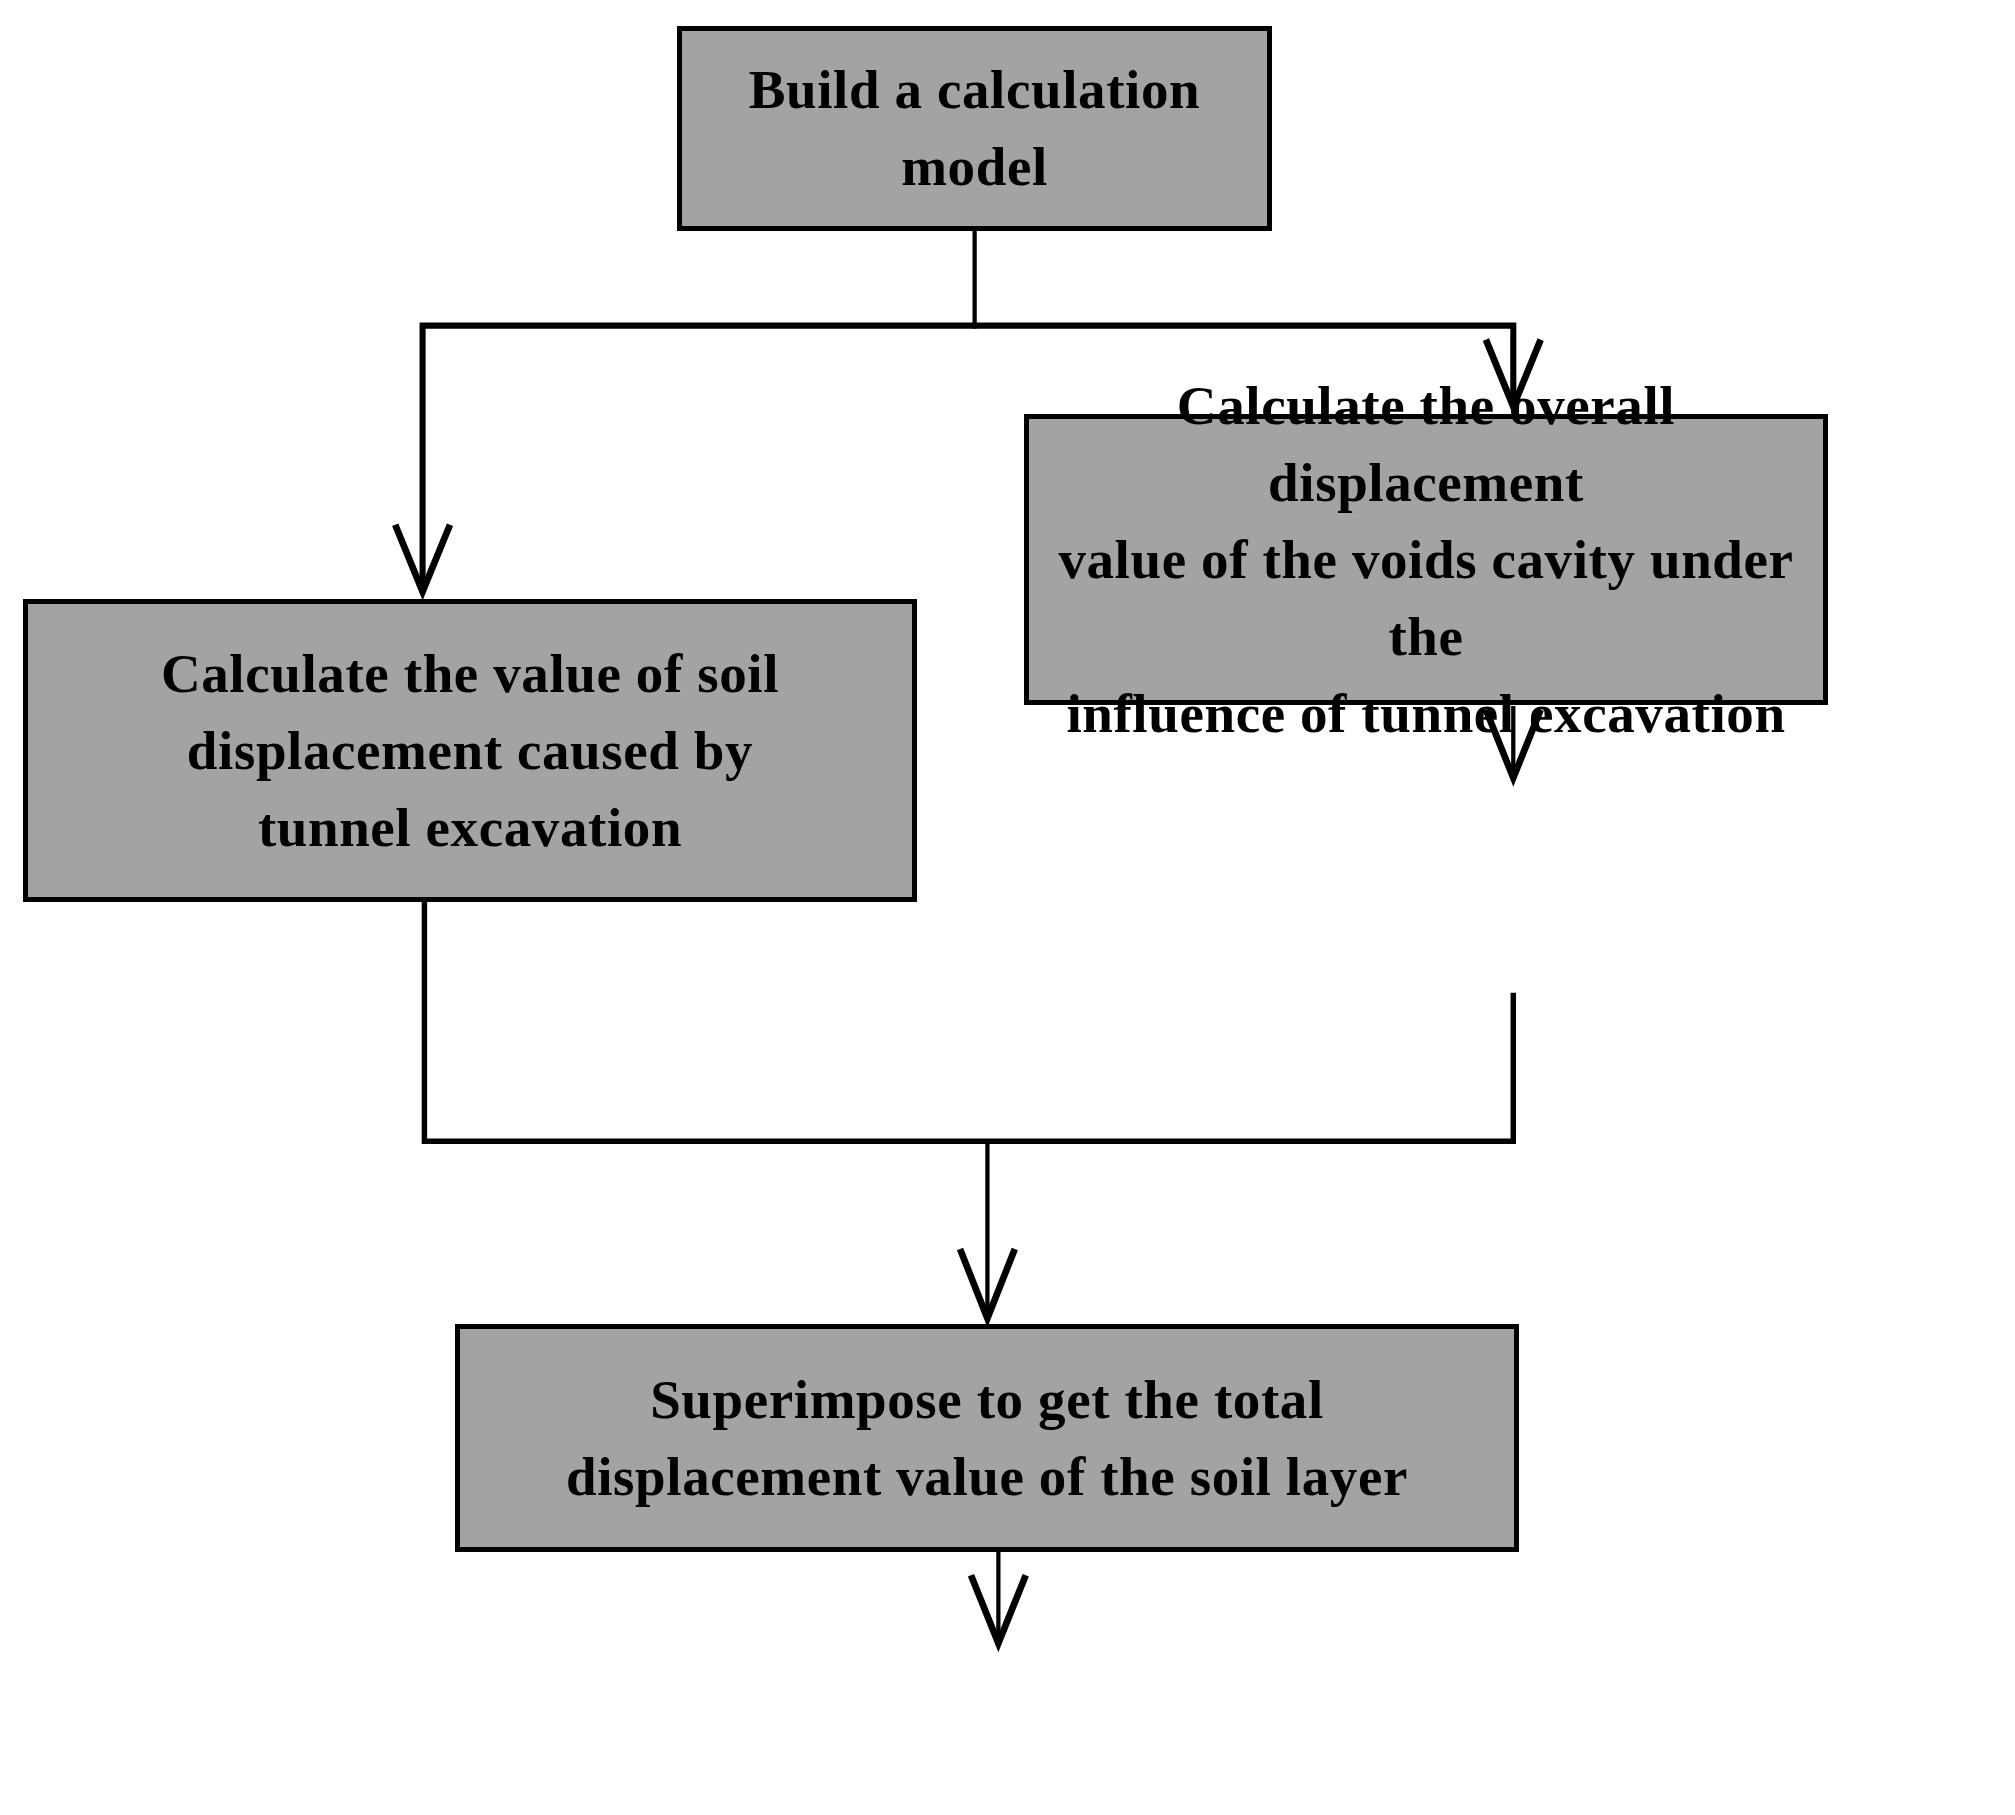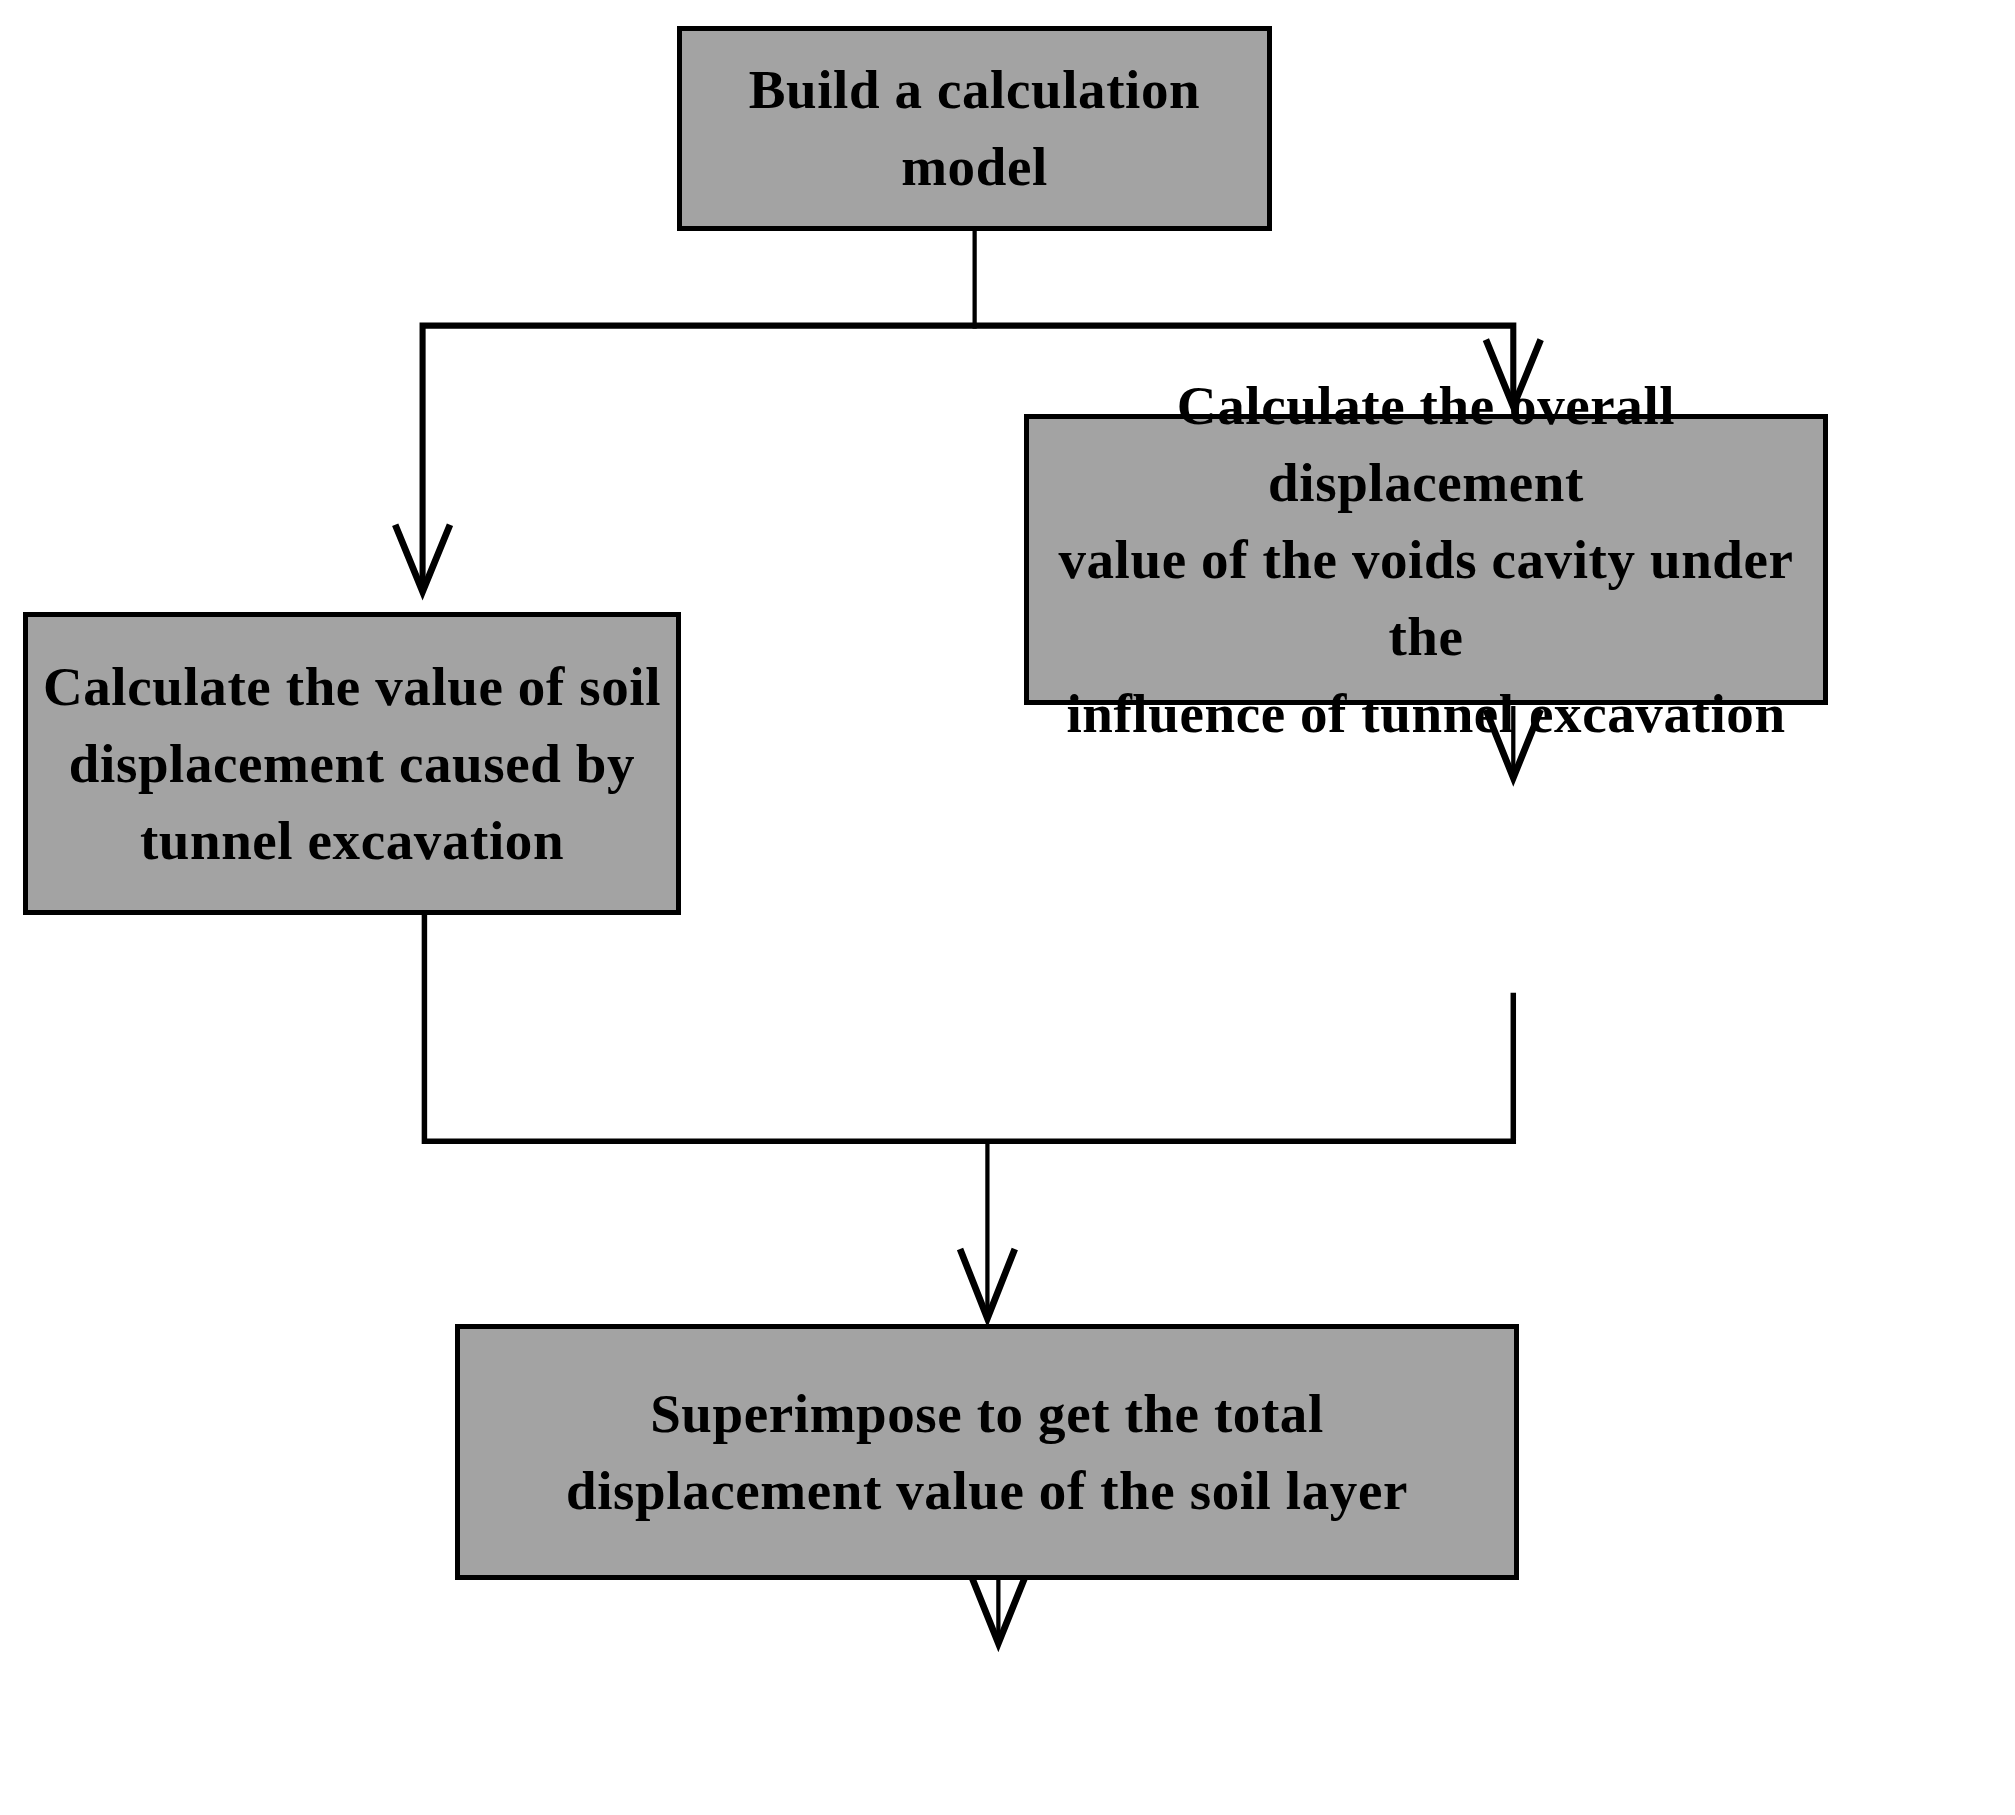--- a/index.html
+++ b/index.html
@@ -36,24 +36,24 @@
     white-space: pre-line;
     font-weight: 700;
     font-size: 55px;
     line-height: 1.40;
     color: #000000;
     letter-spacing: 0.6px;
     padding: 0 12px;
   }
   
   #node-build-model        { left: 677px; top: 25.6px;   width: 595px;  height: 205px; }
-  #node-tunnel-soil        { left: 23px;   top: 612px;  width: 658px; height: 303px; }
+  #node-tunnel-soil        { left: 23px;   top: 599px;  width: 894px; height: 303px; }
   #node-voids-overall      { left: 1024px; top: 414px;  width: 804px; height: 291px; }
   #node-voids-soil         { left: 1024px; top: 782px; width: 979px; height: 209px; }
-  #node-superimpose        { left: 455px;  top: 1324px; width: 1064px; height: 256px; }
+  #node-superimpose        { left: 455px;  top: 1324px; width: 1064px; height: 228px; }
   #node-verify             { left: 638px; top: 1650px; width: 740px; height: 138px; }
 </style>
 </head>
 <body>
 
 <div id="canvas">
 
   <svg id="connectors" viewBox="0 0 3310 2982" xmlns="http://www.w3.org/2000/svg">
 
     <path d="M1601,378 L1601,540" stroke="#000000" stroke-width="7" fill="none"></path>

